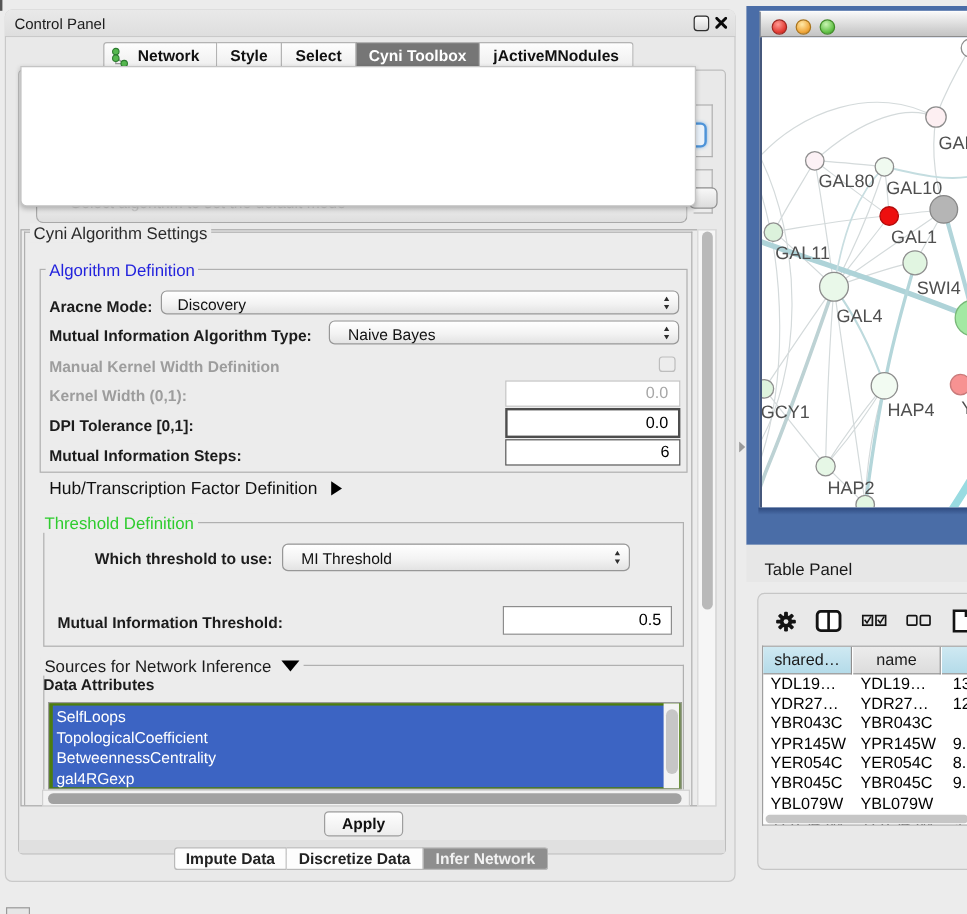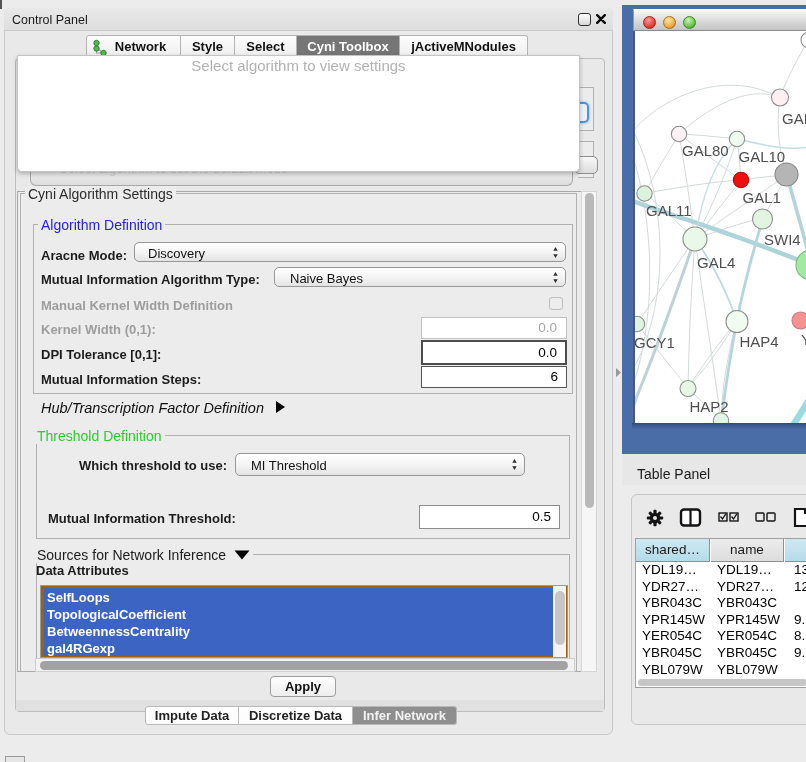--- a/index.html
+++ b/index.html
@@ -76,21 +76,21 @@
     </div>
 <div class="abs dislab" style="left:41px;top:298px;">Manual Kernel Width Definition</div>
 <div class="abs" style="left:549px;top:297px;width:14px;height:13px;border:1px solid #bdbdbd;border-radius:3px;background:#ededed;"></div>
 <div class="abs dislab" style="left:41px;top:322px;">Kernel Width (0,1):</div>
 <div class="field" style="left:421px;top:317px;width:146px;height:22px;border:1px solid #c2c2c2;color:#a7a7a7;line-height:20px;padding-right:9px;">0.0</div>
 <div class="abs boldlab" style="left:41px;top:347px;">DPI Tolerance [0,1]:</div>
 <div class="field" style="left:421px;top:340px;width:146px;height:25px;border:2px solid #4d4d4d;color:#000;line-height:21px;padding-right:8px;">0.0</div>
 <div class="abs boldlab" style="left:41px;top:372px;">Mutual Information Steps:</div>
 <div class="field" style="left:421px;top:366px;width:146px;height:22px;border:1.5px solid #555;color:#000;line-height:19px;padding-right:8px;">6</div>
 
-<div class="abs" style="left:41px;top:400px;font-size:14.5px;color:#111;font-style:italic;">Hub/Transcription Factor Definition</div>
+<div class="abs" style="left:41px;top:400px;font-size:14.5px;color:#111;">Hub/Transcription Factor Definition</div>
 <svg class="abs" style="left:274px;top:400px;" width="12" height="14" viewBox="0 0 12 14">
       <path d="M2 1 L11 7 L2 13 Z" fill="#000"></path>
     </svg>
 
 <div class="gbox" style="left:36px;top:435px;width:534px;height:104px;">
   <span class="glabel grlab" style="background:#ececec;left:-3px;">Threshold Definition</span>
 </div>
 <div class="abs boldlab" style="left:79px;top:458px;">Which threshold to use:</div>
 <div class="combo" style="left:235px;top:453px;width:290px;height:23px;">
       <span style="position:absolute;left:15px;top:4px;">MI Threshold</span>
@@ -101,21 +101,21 @@
 <div class="abs boldlab" style="left:48px;top:511px;">Mutual Information Threshold:</div>
 <div class="field" style="left:419px;top:505px;width:141px;height:24px;border:1px solid #8d8d8d;color:#000;line-height:22px;padding-right:8px;">0.5</div>
 
 <div class="gbox" style="left:36px;top:554px;width:534px;height:117px;border-bottom:none;">
   <span class="glabel" style="background:#ececec;color:#1c1c1c;left:-3px;">Sources for Network Inference&nbsp;&nbsp;<svg width="16" height="10" viewBox="0 0 16 10" style="vertical-align:0px;">
           <path d="M0.5 0.5 L15.5 0.5 L8 9.5 Z" fill="#000"></path>
         </svg></span>
 </div>
 <div class="abs boldlab" style="left:36px;top:563px;">Data Attributes</div>
 
-<div class="abs" style="left:40px;top:585px;width:528px;height:73px;background:#a16207;border:1px solid #9a9a9a;overflow:hidden;font-weight:bold;">
+<div class="abs" style="left:40px;top:585px;width:528px;height:73px;background:#4d7c0f;border:1px solid #9a9a9a;overflow:hidden;">
   <div style="position:absolute;left:3px;top:2px;width:510px;height:68px;background:#3c64c3;"></div>
   <div style="position:absolute;left:6px;top:3px;color:#fff;font-size:13px;line-height:17px;">SelfLoops<br>TopologicalCoefficient<br>BetweennessCentrality<br>gal4RGexp</div>
   <div style="position:absolute;right:1px;top:0;width:13px;height:71px;background:#f4f4f4;"></div>
   <div style="position:absolute;right:2.5px;top:5px;width:10px;height:54px;background:#c6c6c6;border-radius:5px;"></div>
 </div>
 
 <div class="abs" style="left:35px;top:658px;width:540px;height:14px;background:#f2f2f2;border:1px solid #cfcfcf;"></div>
 <div class="abs" style="left:40px;top:660.5px;width:528px;height:9px;background:#a2a2a2;border-radius:5px;"></div>
 
 <div class="abs" style="left:581px;top:191px;width:16px;height:481px;background:#f6f6f6;border:1px solid #d5d5d5;"></div>
@@ -128,21 +128,20 @@
 <div class="bottab" style="left:239px;width:114px;">Discretize Data</div>
 <div class="bottab" style="left:353px;width:104px;background:#8e8e8e;color:#f2f2f2;border-radius:0 3px 3px 0;">Infer Network</div>
 
 <svg class="abs" style="left:615px;top:368px;" width="7" height="9" viewBox="0 0 7 9">
       <path d="M1 0 L6 4.5 L1 9 Z" fill="#9a9a9a"></path>
     </svg>
 
 <div class="abs" style="left:5px;top:756px;width:20px;height:10px;border:1px solid #9a9a9a;background:#e6e6e6;"></div>
 
 <div class="abs" style="left:17px;top:55px;width:563px;height:117px;background:#fff;border:1px solid #c4c4c4;border-radius:0 0 5px 5px;box-shadow:0 2px 4px rgba(0,0,0,0.25);z-index:50;"></div>
-<div class="abs" style="left:17px;top:57px;width:563px;text-align:center;font-size:15px;color:#b2b2b2;z-index:51;">Select algorithm to view settings</div>
 
 <div class="abs" style="left:30px;top:172px;width:543px;height:14px;border:1px solid #a9a9a9;border-top:none;border-radius:0 0 6px 6px;background:linear-gradient(#ebebeb,#dedede);overflow:hidden;z-index:30;">
   <div style="position:absolute;left:28px;top:-11px;font-size:13px;color:#cccccc;">Select algorithm to set the default mode</div>
 </div>
 
 <div class="abs" style="left:578px;top:87px;width:16px;height:44px;border:1px solid #b0b0b0;border-left:none;background:#ececec;z-index:40;"></div>
 <div class="abs" style="left:575px;top:102px;width:14px;height:21px;border:2.5px solid #4d93d8;border-radius:5px;background:#eaf2fa;box-shadow:0 0 3px #7fb4e4;z-index:41;"></div>
 <div class="abs" style="left:578px;top:141px;width:16px;height:37px;border:1px solid #b0b0b0;border-left:none;background:#ececec;z-index:40;"></div>
 <div class="abs" style="left:574px;top:156px;width:24px;height:18px;border:1px solid #8f8f8f;border-radius:5px;background:linear-gradient(#f8f8f8,#dcdcdc);z-index:41;"></div>
 

